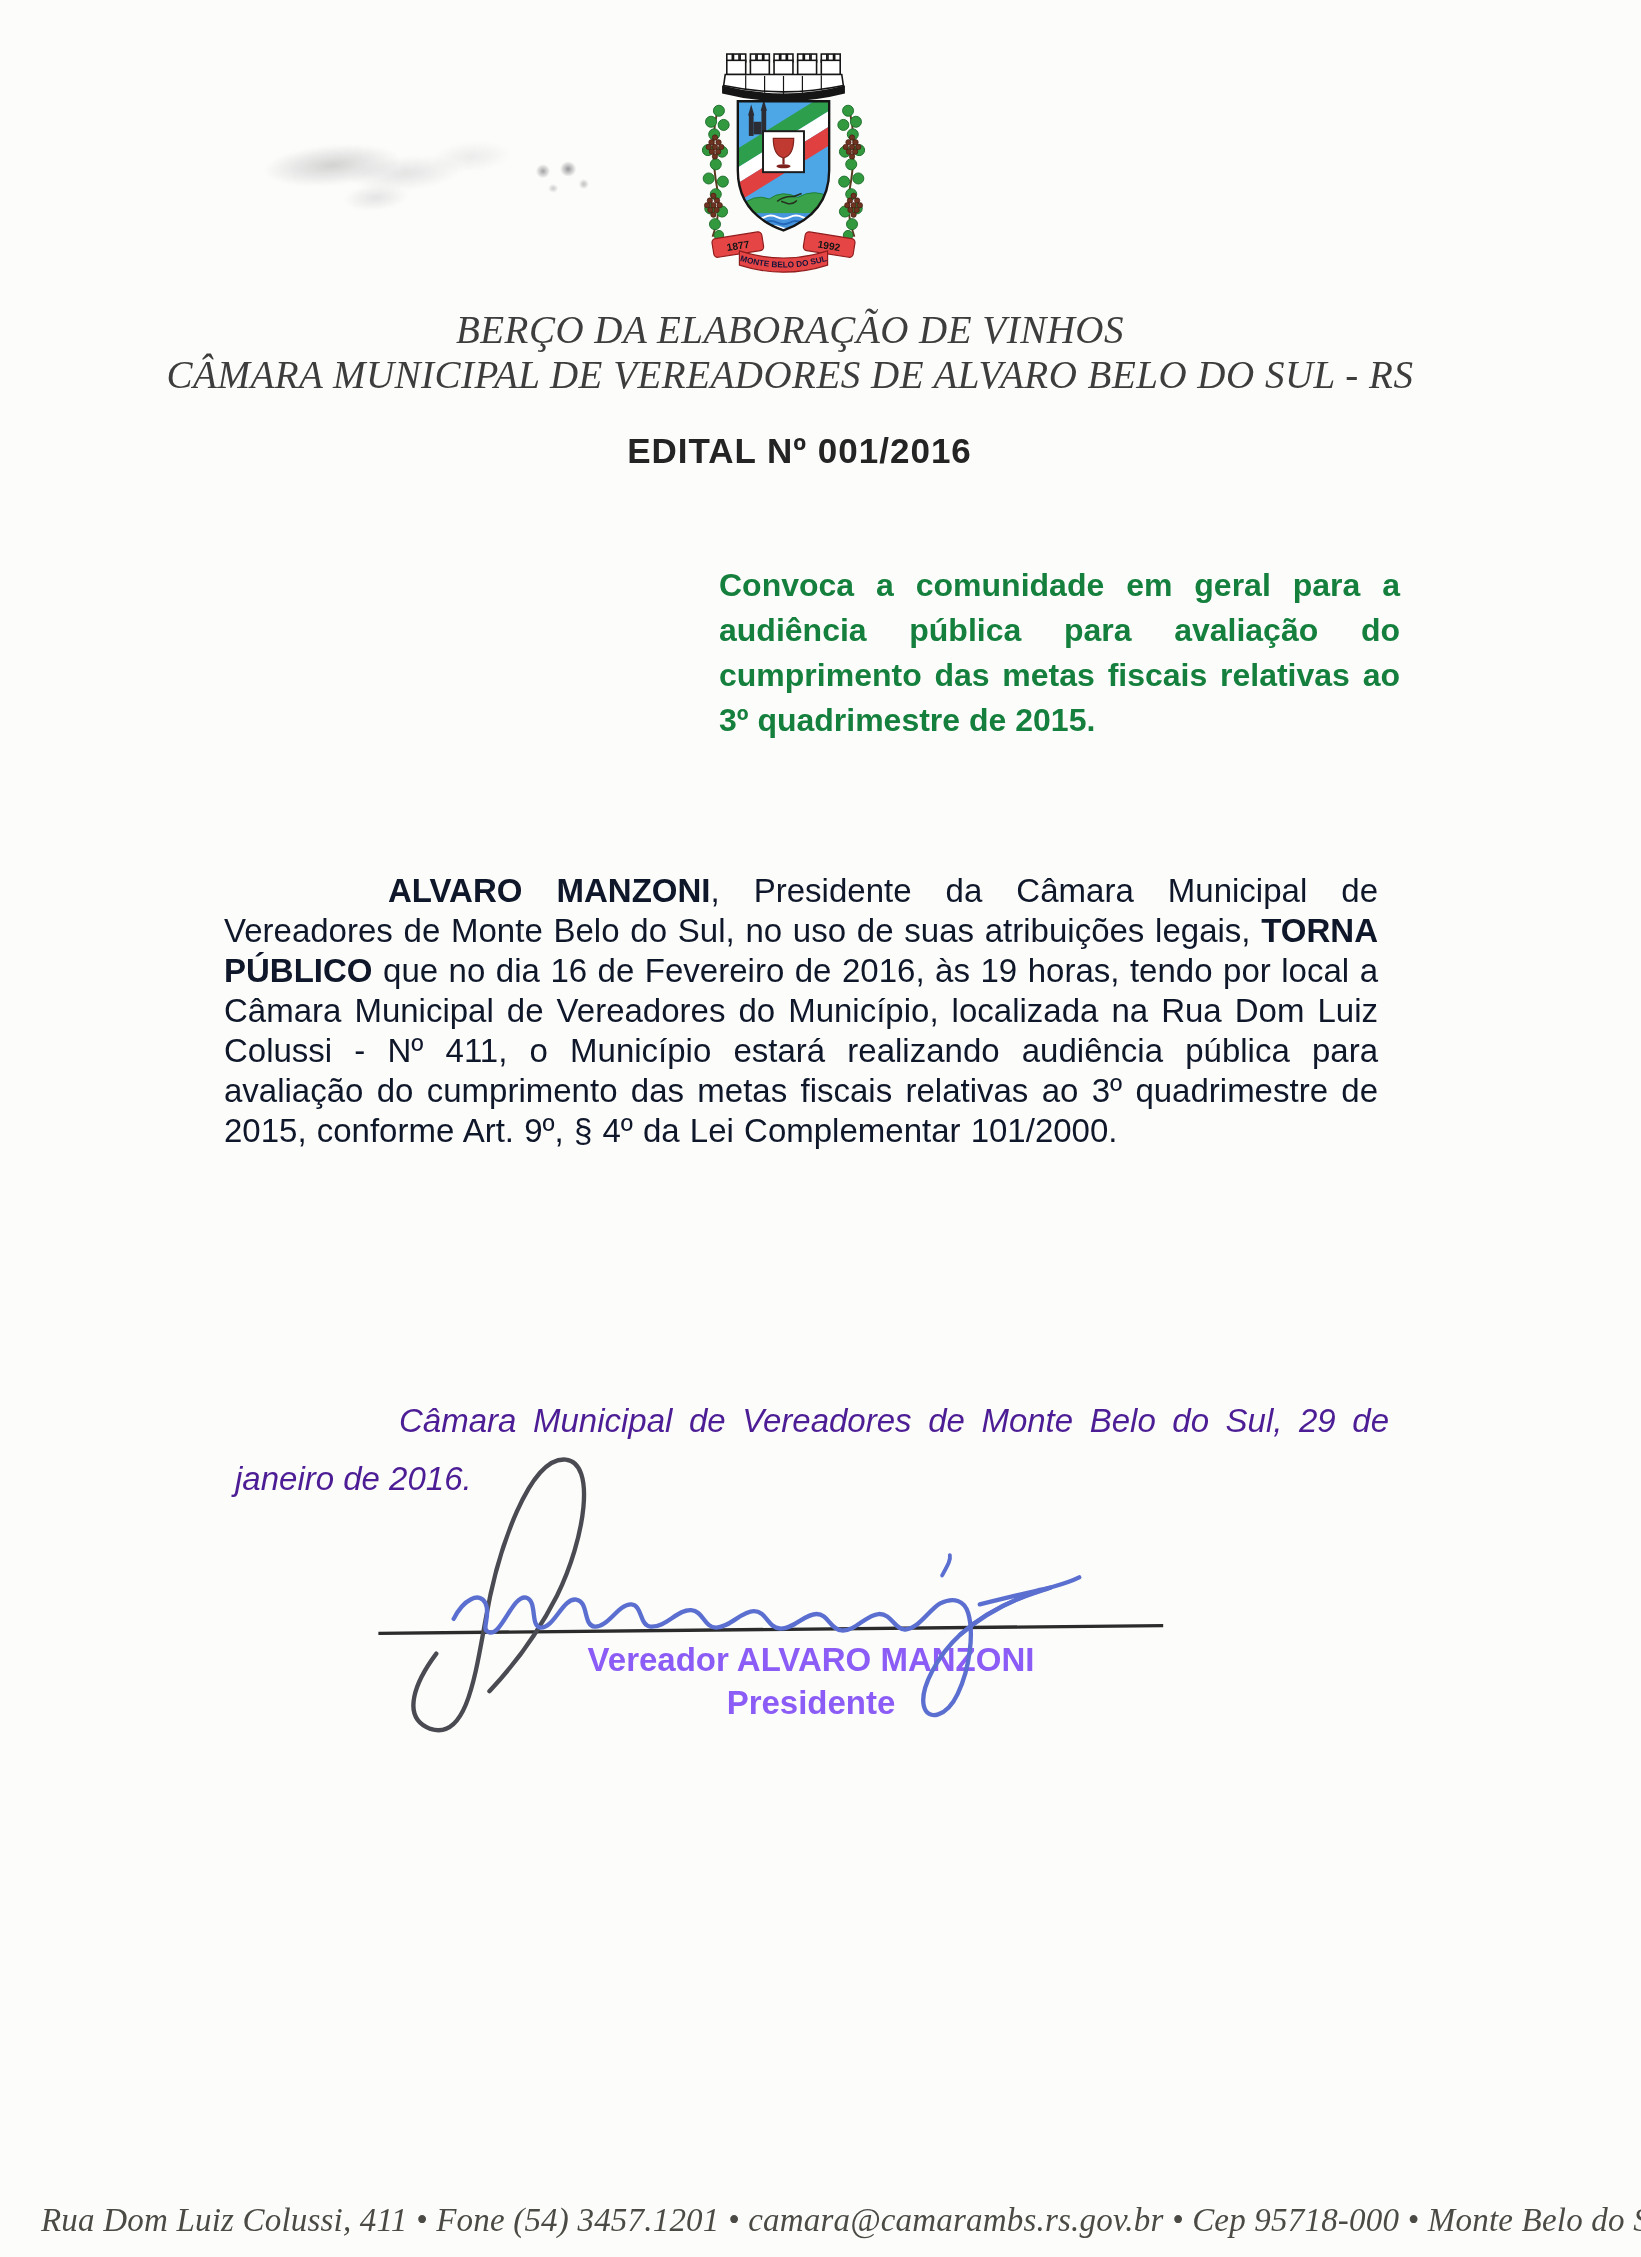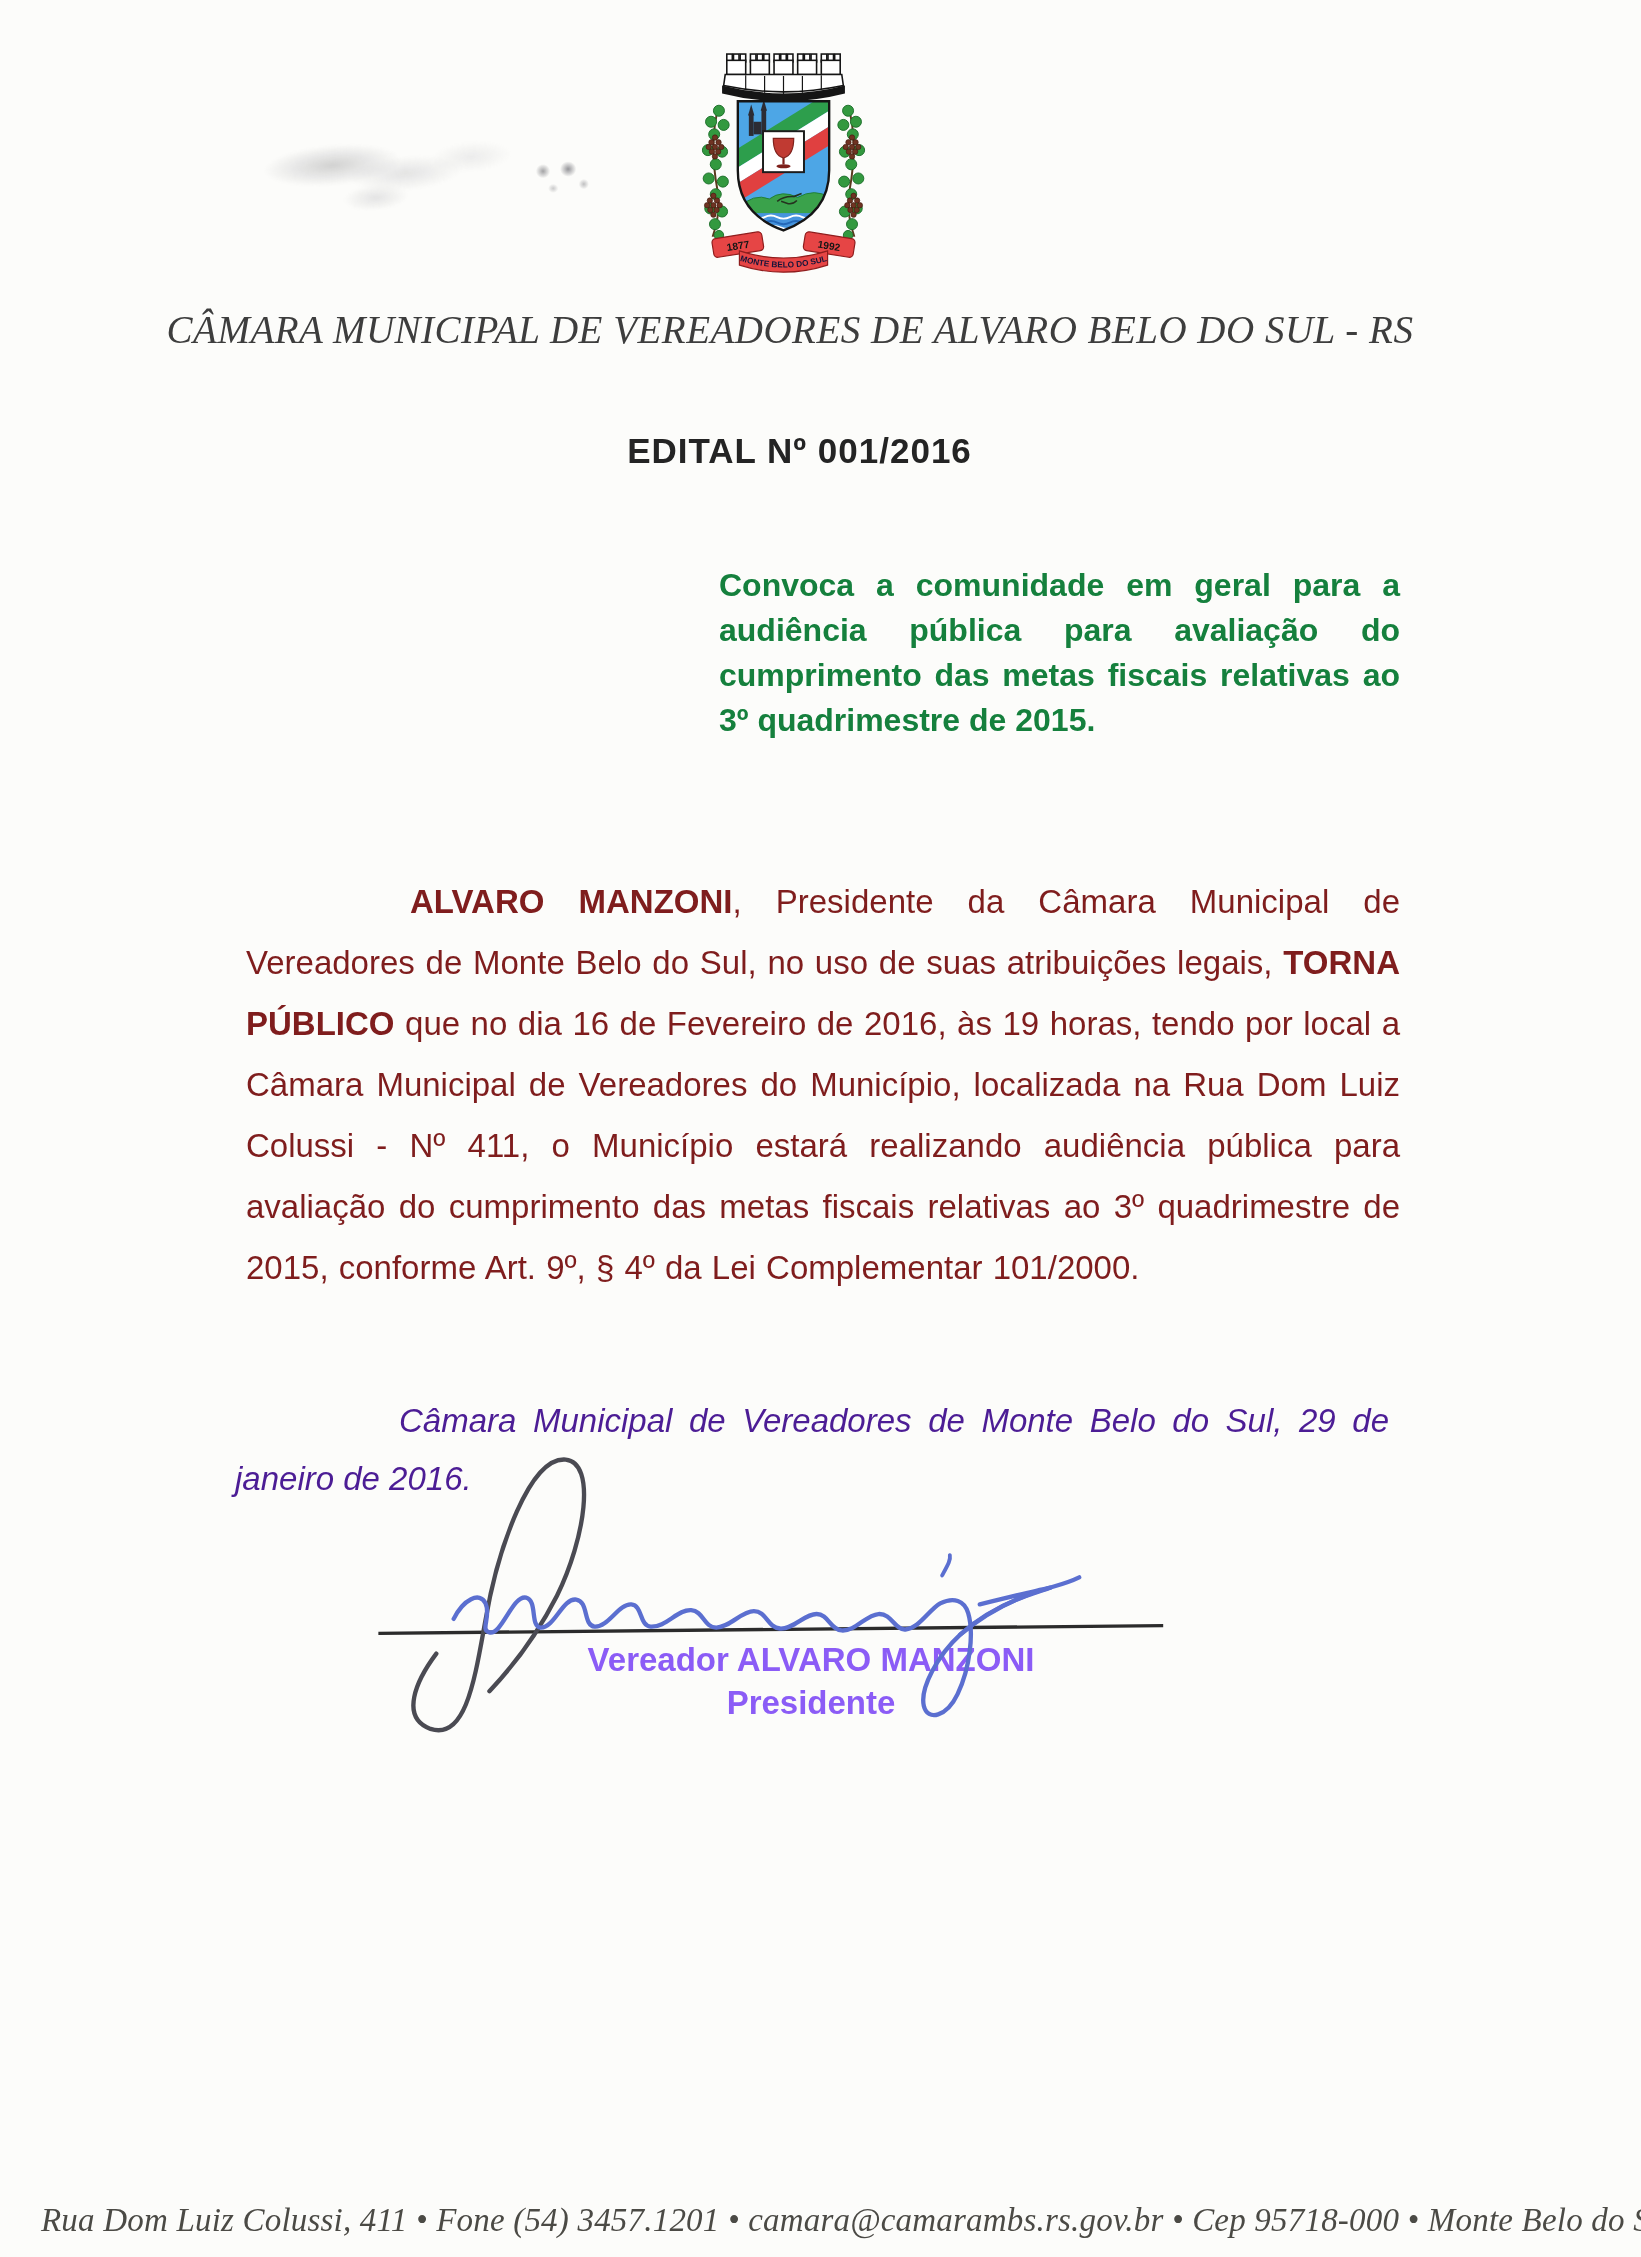--- a/index.html
+++ b/index.html
@@ -40,23 +40,23 @@
   .edital{
     position:absolute;left:0;top:431px;width:1599px;text-align:center;
     font-size:35px;font-weight:bold;color:#242424;letter-spacing:1px;
   }
   .convoca{
     position:absolute;left:719px;top:563px;width:681px;
     font-size:32px;font-weight:bold;line-height:45px;
     text-align:justify;text-align-last:left;color:#15803d;
   }
   .bodypara{
-    position:absolute;left:246px;top:838px;width:1154px;
-    font-size:33px;line-height:61px;text-align:justify;text-align-last:left;
-    text-indent:164px;word-spacing:1px;color:#7f1d1d;
+    position:absolute;left:224px;top:838px;width:1154px;
+    font-size:33px;line-height:40px;text-align:justify;text-align-last:left;
+    text-indent:164px;word-spacing:1px;color:#0f172a;
   }
   .datepara{
     position:absolute;left:235px;top:1359px;width:1154px;
     font-size:33px;line-height:58px;text-align:justify;text-align-last:left;
     text-indent:164px;color:#4c1d95;font-style:italic;
   }
   .bodypara b,.convoca,.edital{-webkit-font-smoothing:antialiased;}
   .sig-name{
     position:absolute;left:386px;top:1638px;width:850px;text-align:center;
     font-size:33px;font-weight:bold;line-height:43px;color:#8b5cf6;
@@ -193,20 +193,21 @@
         <path d="M64,260 Q120,278 176,260 L176,278 Q120,296 64,278 Z" fill="#e64545" stroke="#8f1d1d" stroke-width="1.5"></path>
         <path id="ribbonArc" d="M66,273 Q120,289 174,273" fill="none"></path>
         <text font-size="10.5" font-weight="bold" fill="#14143a">
           <textPath href="#ribbonArc" startOffset="50%" text-anchor="middle">MONTE BELO DO SUL</textPath>
         </text>
       </g>
     </svg>
   </div>
 
   <div class="tagline">
+    <div>BERÇO DA ELABORAÇÃO DE VINHOS</div>
     <div>CÂMARA MUNICIPAL DE VEREADORES DE ALVARO BELO DO SUL - RS</div>
   </div>
 
   <div class="edital">EDITAL Nº 001/2016</div>
 
   <div class="convoca">Convoca a comunidade em geral para a audiência pública para avaliação do cumprimento das metas fiscais relativas ao 3º quadrimestre de 2015.</div>
 
   <p class="bodypara"><b>ALVARO MANZONI</b><span>, Presidente da Câmara Municipal de Vereadores de Monte Belo do Sul, no uso de suas atribuições legais, </span><b>TORNA PÚBLICO</b><span> que no dia 16 de Fevereiro de 2016, às 19 horas, tendo por local a Câmara Municipal de Vereadores do Município, localizada na Rua Dom Luiz Colussi - Nº 411, o Município estará realizando audiência pública para avaliação do cumprimento das metas fiscais relativas ao 3º quadrimestre de 2015, conforme Art. 9º, § 4º da Lei Complementar 101/2000.</span></p>
 
   <p class="datepara">Câmara Municipal de Vereadores de Monte Belo do Sul, 29 de janeiro de 2016.</p>

